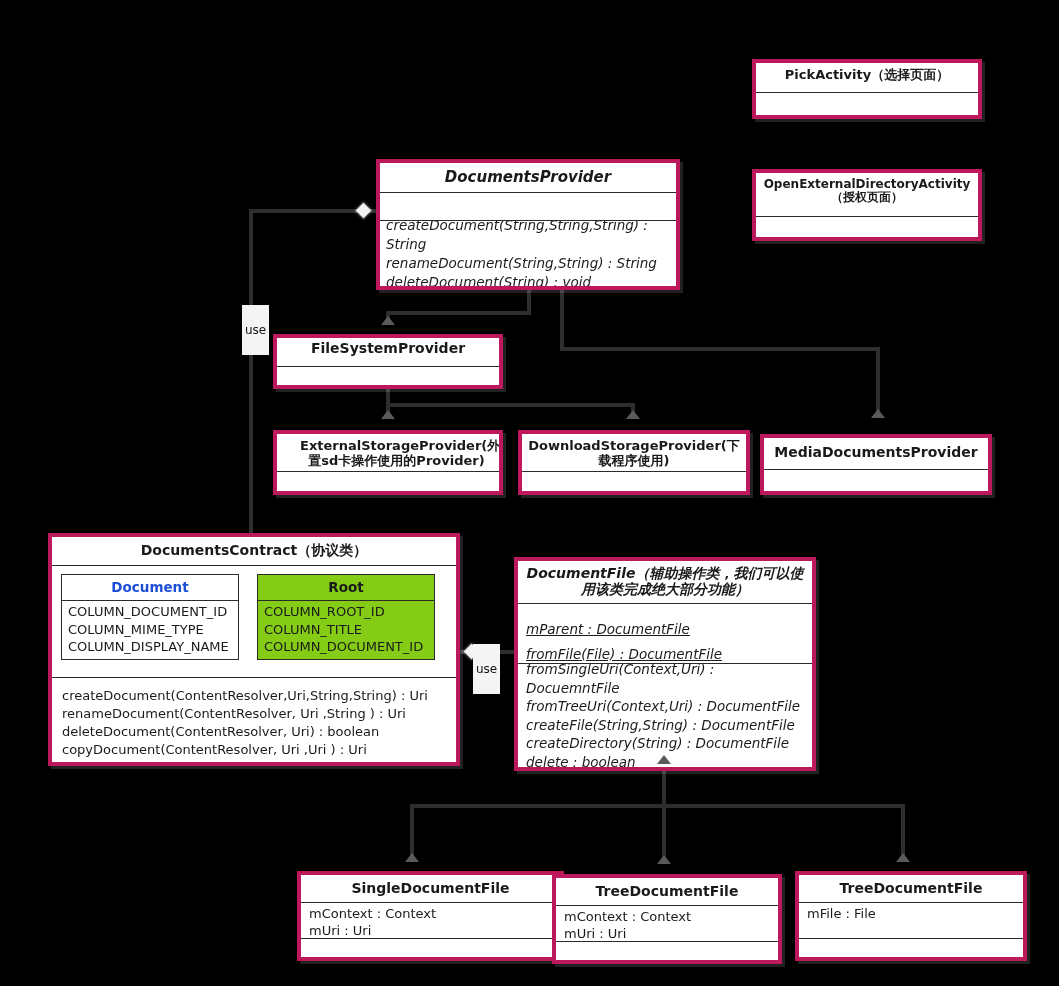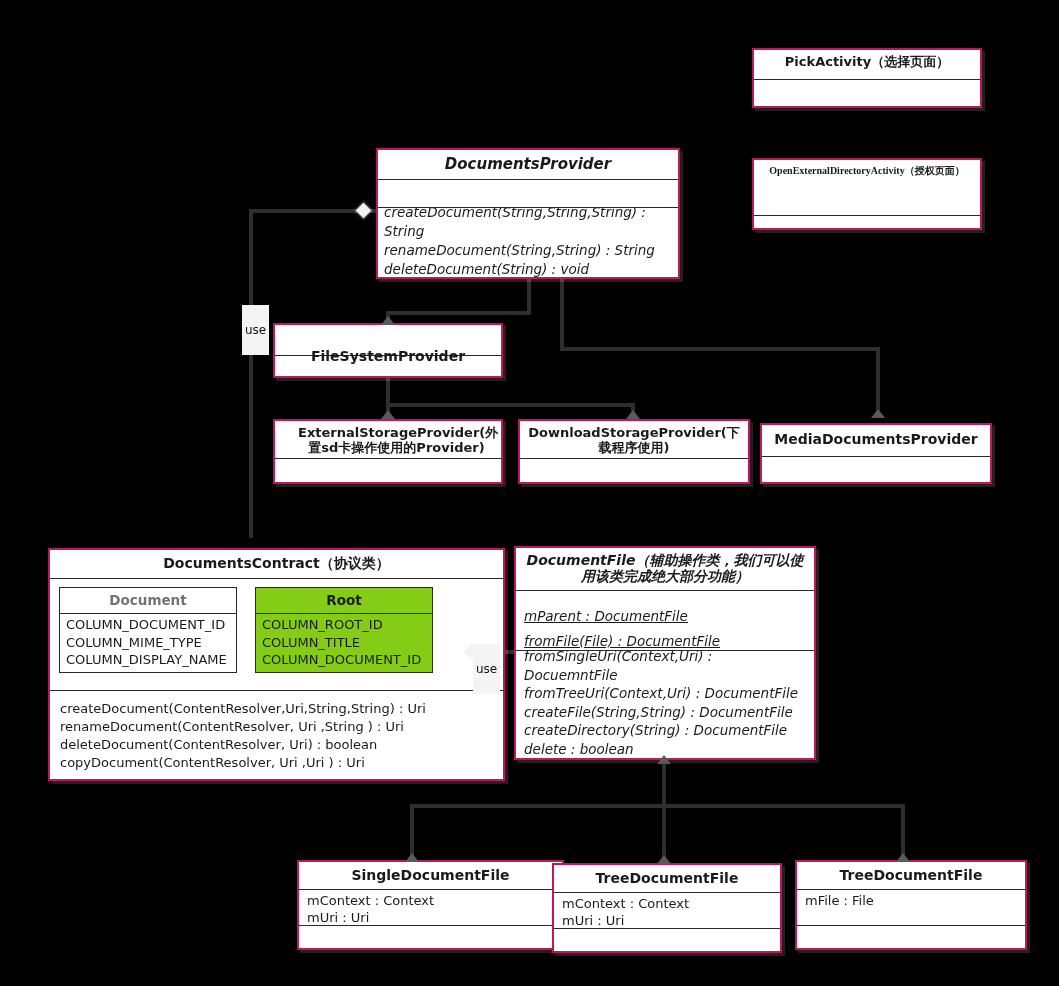--- a/index.html
+++ b/index.html
@@ -20,25 +20,26 @@
     left: 0; top: 0;
     width: 1059px;
     height: 986px;
     background: #000000;
   }
 
   
   .uml {
     position: absolute;
     background: #ffffff;
-    border: 2px solid #be185d;
+    border: 4px solid #be185d;
     box-sizing: border-box;
     box-shadow: 3px 3px 0 rgba(255,255,255,0.13);
     z-index: 5;
     overflow: hidden;
+    margin-top: 11px;
   }
   .uml .hdr {
     text-align: center;
     font-weight: bold;
     color: #1a1a1a;
     padding: 5px 6px 6px 6px;
     border-bottom: 1px solid #2a2a2a;
     line-height: 1.12;
     box-sizing: border-box;
     background: #ffffff;
@@ -135,63 +136,63 @@
 
   <div class="lbl" style="left:242px; top:305px;">use</div>
   <div class="lbl" style="left:473px; top:644px;">use</div>
 
   <div class="uml" style="left:752px; top:48px; width:230px; height:60px;">
     <div class="hdr" style="font-size:13px; height:30px;">PickActivity（选择页面）</div>
     <div class="sec empty" style="height:29px;"></div>
   </div>
 
   <div class="uml" style="left:752px; top:158px; width:230px; height:72px;">
-    <div class="hdr" style="font-size:10px; height:56px;font-family:Liberation Serif, serif;">OpenExternalDirectoryActivity（授权页面）</div>
+    <div class="hdr" style="font-size:12px; height:44px;">OpenExternalDirectoryActivity（授权页面）</div>
     <div class="sec empty" style="height:27px;"></div>
   </div>
 
   <div class="uml ital" style="left:376px; top:148px; width:304px; height:131px;">
     <div class="hdr" style="font-size:15px; height:30px; padding-top:6px;">DocumentsProvider</div>
     <div class="sec empty" style="height:28px;"></div>
     <div class="sec" style="height:72px; font-size:13.5px; line-height:19px; padding:0 6px; overflow:hidden;">
       <div style="margin-top:-5px;">createDocument(String,String,String) : String</div>
       <div>renameDocument(String,String) : String</div>
       <div>deleteDocument(String) : void</div>
       <div>copyDocument(String,String) : String</div>
     </div>
   </div>
 
   <div class="uml" style="left:273px; top:323px; width:230px; height:55px;">
-    <div class="hdr" style="font-size:14px; height:29px; padding-top:24px;">FileSystemProvider</div>
+    <div class="hdr" style="font-size:14px; height:29px; padding-top:3px;">FileSystemProvider</div>
     <div class="sec empty" style="height:25px;"></div>
   </div>
 
   <div class="uml" style="left:273px; top:419px; width:230px; height:65px;">
     <div class="hdr" style="font-size:13px; height:38px;padding-left:23px;">ExternalStorageProvider(外置sd卡操作使用的Provider)</div>
     <div class="sec empty" style="height:26px;"></div>
   </div>
 
   <div class="uml" style="left:518px; top:419px; width:232px; height:65px;">
     <div class="hdr" style="font-size:13px; height:38px;">DownloadStorageProvider(下载程序使用)</div>
     <div class="sec empty" style="height:26px;"></div>
   </div>
 
   <div class="uml" style="left:760px; top:423px; width:232px; height:61px;">
     <div class="hdr" style="font-size:14px; height:32px; padding-top:7px;">MediaDocumentsProvider</div>
     <div class="sec empty" style="height:28px;"></div>
   </div>
 
-  <div class="uml" style="left:48px; top:548px; width:457px; height:233px;">
+  <div class="uml" style="left:48px; top:522px; width:412px; height:233px;">
     <div class="hdr" style="font-size:14px; height:29px; padding-top:6px;">DocumentsContract（协议类）</div>
 
     <div class="sec" style="height:112px; padding:8px 9px;">
       <div style="display:flex; gap:18px;">
 
         <div style="width:178px; border:1px solid #2a2a2a; background:#ffffff; box-sizing:border-box;">
-          <div style="text-align:center; font-weight:bold; font-size:13.5px; padding:4px 0 5px 0; border-bottom:1px solid #2a2a2a; color:#737373;">Document</div>
+          <div style="text-align:center; font-weight:bold; font-size:13.5px; padding:4px 0 5px 0; border-bottom:1px solid #2a2a2a; color:#1d4ed8;">Document</div>
           <div style="padding:2px 6px 3px 6px; font-size:13px; line-height:17.5px; color:#1a1a1a;">
             <div>COLUMN_DOCUMENT_ID</div>
             <div>COLUMN_MIME_TYPE</div>
             <div>COLUMN_DISPLAY_NAME</div>
           </div>
         </div>
 
         <div style="width:178px; border:1px solid #2a2a2a; background:#84cc16; box-sizing:border-box;">
           <div style="text-align:center; font-weight:bold; font-size:13.5px; padding:4px 0 5px 0; border-bottom:1px solid #2a2a2a; color:#1a1a1a;">Root</div>
           <div style="padding:2px 6px 3px 6px; font-size:13px; line-height:17.5px; color:#1a1a1a;">

